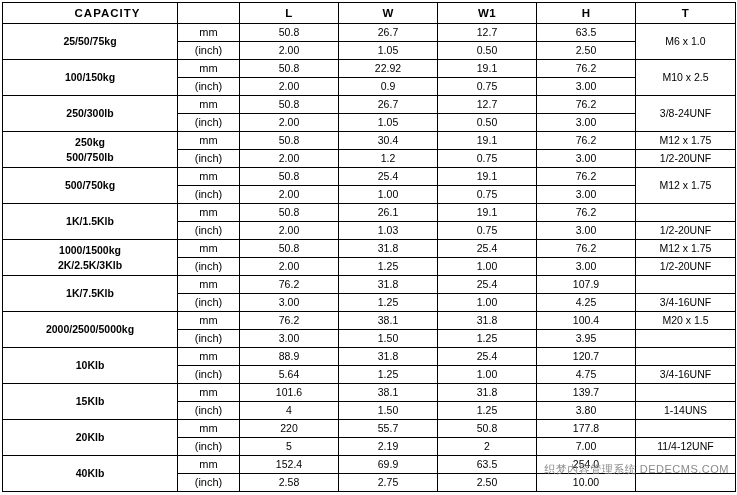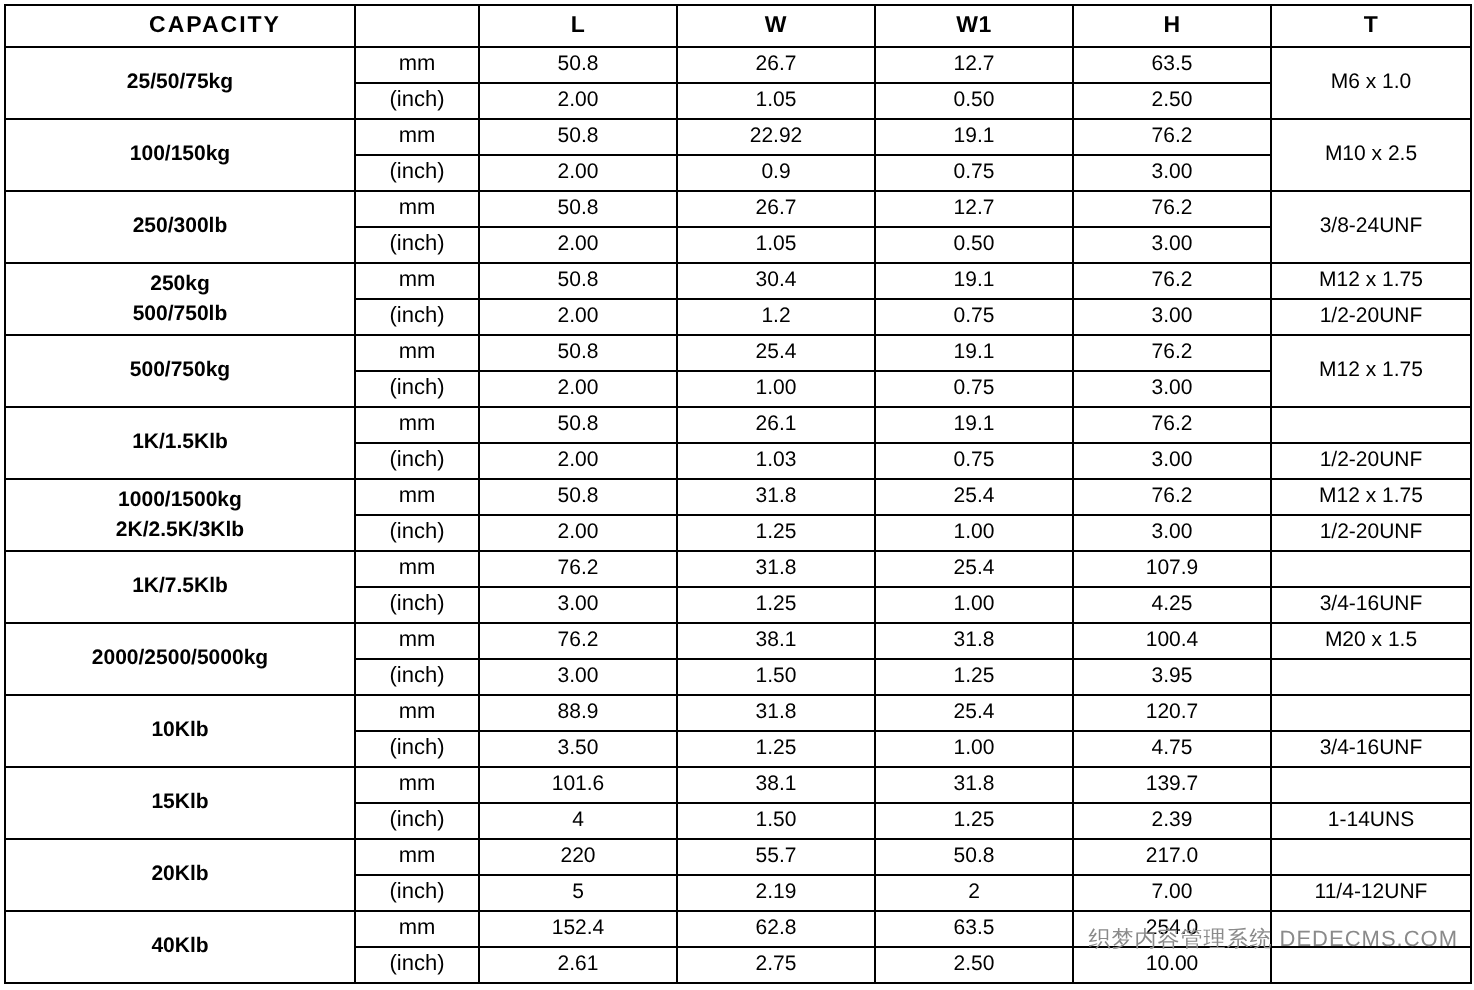--- a/index.html
+++ b/index.html
@@ -273,21 +273,21 @@
         </td>
         <td class="unit-cell">mm</td>
         <td class="val-cell">88.9</td>
         <td class="val-cell">31.8</td>
         <td class="val-cell">25.4</td>
         <td class="val-cell">120.7</td>
         <td class="t-cell"></td>
       </tr>
       <tr>
         <td class="unit-cell">(inch)</td>
-        <td class="val-cell">3.50</td>
+        <td class="val-cell">5.64</td>
         <td class="val-cell">1.25</td>
         <td class="val-cell">1.00</td>
         <td class="val-cell">4.75</td>
         <td class="t-cell">3/4-16UNF</td>
       </tr>
       <tr>
         <td class="cap-cell" rowspan="2">
           <span class="cap-line">15Klb</span>
         </td>
         <td class="unit-cell">mm</td>
@@ -295,56 +295,56 @@
         <td class="val-cell">38.1</td>
         <td class="val-cell">31.8</td>
         <td class="val-cell">139.7</td>
         <td class="t-cell"></td>
       </tr>
       <tr>
         <td class="unit-cell">(inch)</td>
         <td class="val-cell">4</td>
         <td class="val-cell">1.50</td>
         <td class="val-cell">1.25</td>
-        <td class="val-cell">2.39</td>
+        <td class="val-cell">3.80</td>
         <td class="t-cell">1-14UNS</td>
       </tr>
       <tr>
         <td class="cap-cell" rowspan="2">
           <span class="cap-line">20Klb</span>
         </td>
         <td class="unit-cell">mm</td>
         <td class="val-cell">220</td>
         <td class="val-cell">55.7</td>
         <td class="val-cell">50.8</td>
-        <td class="val-cell">217.0</td>
+        <td class="val-cell">177.8</td>
         <td class="t-cell"></td>
       </tr>
       <tr>
         <td class="unit-cell">(inch)</td>
         <td class="val-cell">5</td>
         <td class="val-cell">2.19</td>
         <td class="val-cell">2</td>
         <td class="val-cell">7.00</td>
         <td class="t-cell">11/4-12UNF</td>
       </tr>
       <tr>
         <td class="cap-cell" rowspan="2">
           <span class="cap-line">40Klb</span>
         </td>
         <td class="unit-cell">mm</td>
         <td class="val-cell">152.4</td>
-        <td class="val-cell">62.8</td>
+        <td class="val-cell">69.9</td>
         <td class="val-cell">63.5</td>
         <td class="val-cell">254.0</td>
         <td class="t-cell"></td>
       </tr>
       <tr>
         <td class="unit-cell">(inch)</td>
-        <td class="val-cell">2.61</td>
+        <td class="val-cell">2.58</td>
         <td class="val-cell">2.75</td>
         <td class="val-cell">2.50</td>
         <td class="val-cell">10.00</td>
         <td class="t-cell"></td>
       </tr>
     </tbody>
 </table>
 
 <div class="watermark">织梦内容管理系统  DEDECMS.COM</div>
 

